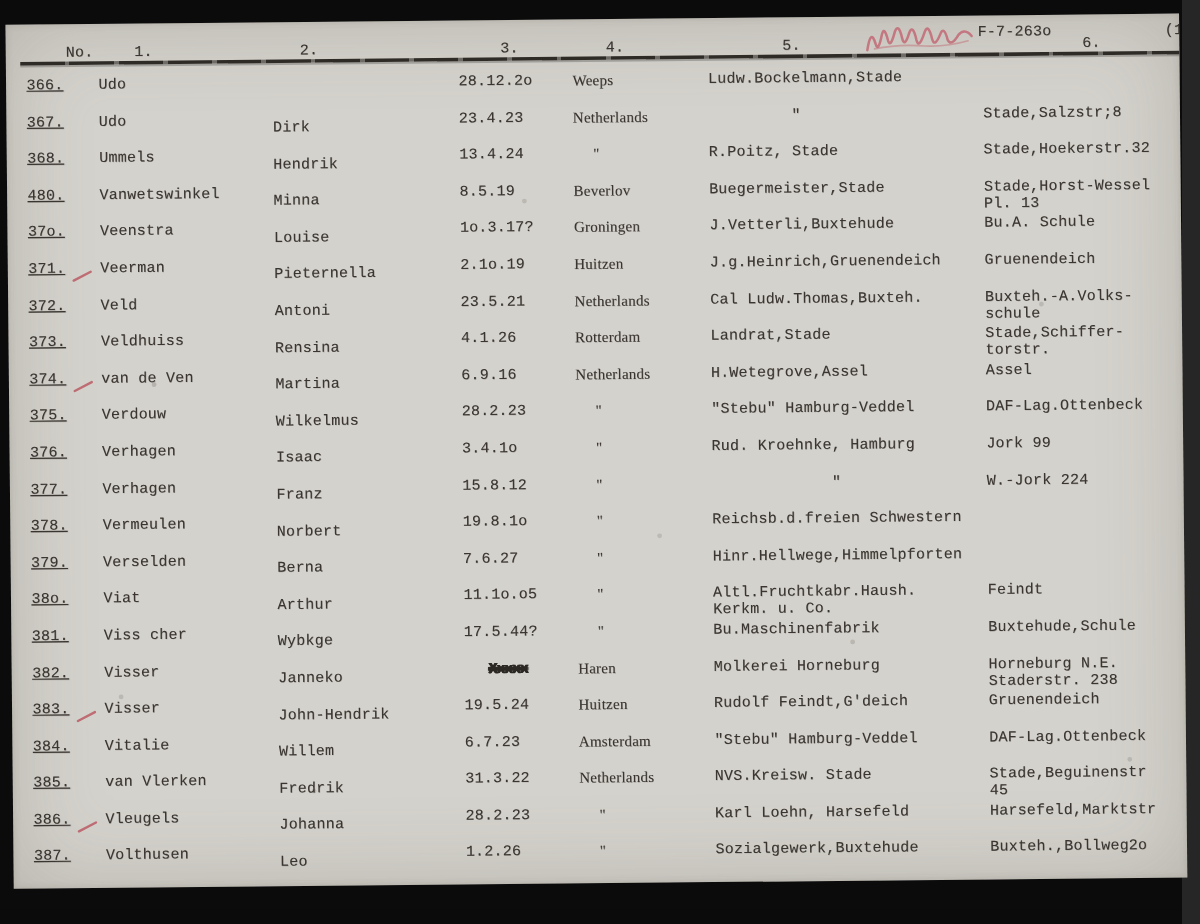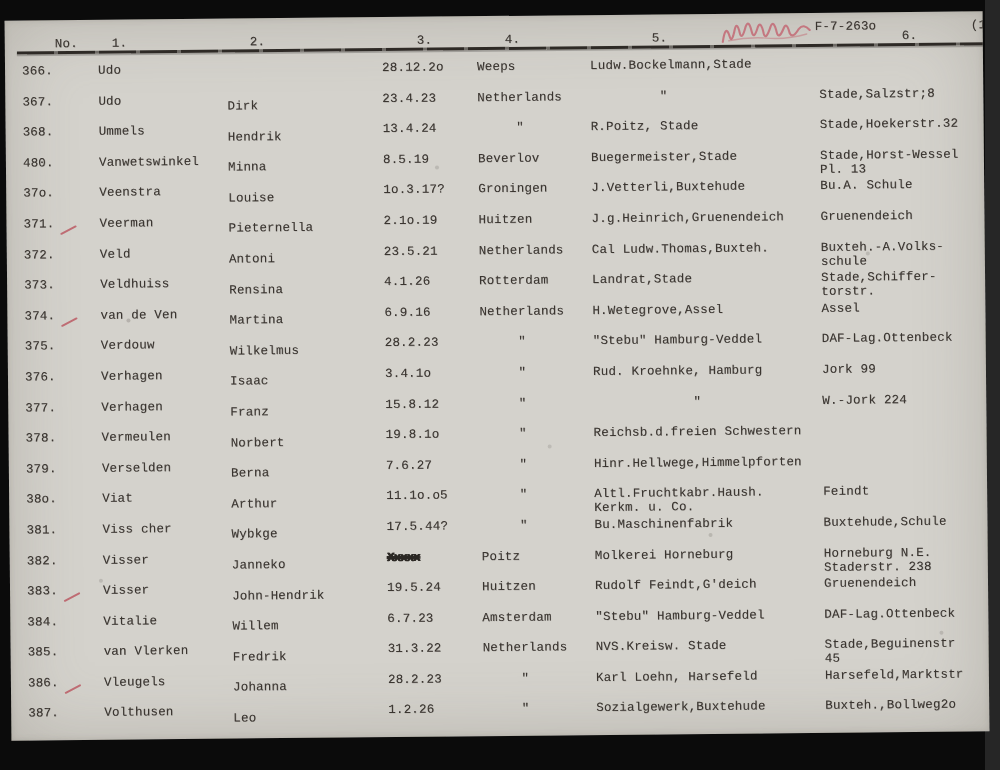--- a/index.html
+++ b/index.html
@@ -34,25 +34,25 @@
   .h-no{left:22px;margin-left:28px;} .h1{left:107px;} .h2{left:245px;} .h3{left:412px;}
   .h4{left:500px;} .h5{left:647px;} .h6{left:897px;}
   .rule{position:absolute;left:12px;right:-6px;top:31px;height:2.6px;
     background:repeating-linear-gradient(90deg,#2e2a26 0 37px, rgba(46,42,38,.6) 37px 41px);
     box-shadow:0 1.6px 0 rgba(46,42,38,.28);}
   .scribble{position:absolute;left:714px;top:4px;width:96px;height:30px;}
   
   .rows{position:absolute;left:0;top:44px;right:0;}
   .row{position:relative;height:30.6px;}
   .cell{position:absolute;top:0;white-space:pre;line-height:14px;}
-  .c-no{left:17px;} .c-name{left:77px;margin-left:16px;} .c-first{left:222px;margin-top:37px;} .c-dob{left:377px;}
-  .c-place{left:472px;} .c-emp{left:585px;} .c-addr{left:814px;}
+  .c-no{left:17px;text-decoration:underline;} .c-name{left:77px;} .c-first{left:222px;margin-top:37px;} .c-dob{left:377px;}
+  .c-place{left:472px;font-family:Liberation Serif, serif;} .c-emp{left:585px;} .c-addr{left:814px;}
   .struck{font-weight:bold;letter-spacing:-1px;text-decoration:line-through;
     text-decoration-thickness:2.5px;color:#2c2925;
-    text-shadow:1px 0 0 #2c2925,.5px .3px 0 #2c2925;}
+    text-shadow:1px 0 0 #2c2925,.5px .3px 0 #2c2925;margin-left:20px;}
   .tick{position:absolute;left:53px;top:12px;width:18px;height:2.4px;background:#bb5a64;
     transform:rotate(-27deg);border-radius:2px;opacity:.85;text-shadow:none;}
 </style>
 </head>
 <body>
 
 <div class="scan">
   <div class="edge-right"></div>
   <div class="paper">
     <span class="speckles"></span>
@@ -220,21 +220,21 @@
           <span class="cell c-dob">17.5.44?</span>
           <span class="cell c-place">     "</span>
           <span class="cell c-emp">Bu.Maschinenfabrik</span>
           <span class="cell c-addr">Buxtehude,Schule</span>
         </div>
         <div class="row">
           <span class="cell c-no">382.</span>
           <span class="cell c-name">Visser</span>
           <span class="cell c-first">John-Hendrik</span>
           <span class="cell c-dob struck">Xxxxx</span>
-          <span class="cell c-place">Poitz</span>
+          <span class="cell c-place">Haren</span>
           <span class="cell c-emp">Molkerei Horneburg</span>
           <span class="cell c-addr">Horneburg N.E.
 Staderstr. 238</span>
         </div>
         <div class="row">
           <span class="tick"></span>
           <span class="cell c-no">383.</span>
           <span class="cell c-name">Visser</span>
           <span class="cell c-first">Willem</span>
           <span class="cell c-dob">19.5.24</span>

